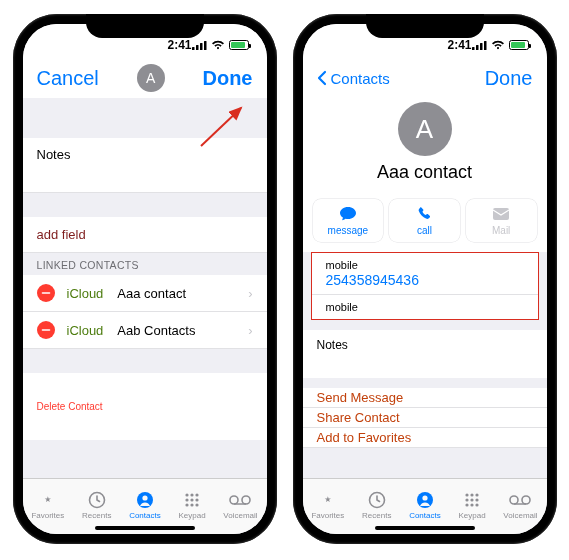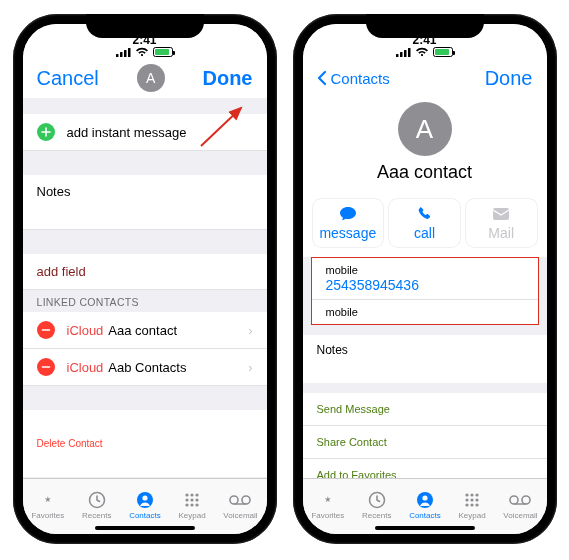--- a/index.html
+++ b/index.html
@@ -15,22 +15,22 @@
       background: #EFEFF4; border-radius: 34px;
       overflow: hidden; position: relative;
       display: flex; flex-direction: column;
     }
     .notch {
       position: absolute; top: 0; left: 50%; transform: translateX(-50%);
       width: 118px; height: 24px; background: #000;
       border-bottom-left-radius: 16px; border-bottom-right-radius: 16px; z-index: 50;
     }
     .status-bar {
-      height: 34px; display: flex; align-items: center; justify-content: center;
-      padding: 8px 18px 0; font-size: 12px; font-weight: 600; color: #000; flex-direction: column;
+      height: 34px; display: flex; align-items: center; justify-content: flex-end;
+      padding: 8px 18px 0; font-size: 12px; font-weight: 600; color: #000;
     }
     .status-bar.dark { background: #fff; }
     .status-icons { display: flex; gap: 4px; align-items: center; }
     .signal-icon, .wifi-icon { display: inline-flex; }
     .battery {
       width: 20px; height: 10px; border: 1px solid #000; border-radius: 2.5px;
       position: relative; display: inline-block;
     }
     .battery::after {
       content: ""; position: absolute; right: -3px; top: 2.5px;
@@ -51,21 +51,21 @@
     .content { flex: 1; overflow: hidden; }
     .list { background: #fff; }
     .row {
       display: flex; align-items: center; padding: 9px 14px;
       border-bottom: 0.5px solid #e1e1e4; font-size: 13px; min-height: 36px;
     }
     .row .icon-btn { width: 18px; height: 18px; border-radius: 50%; display:flex; align-items:center; justify-content:center; margin-right: 12px; flex-shrink:0; }
     .icon-add { background: #34C759; color:#fff; }
     .icon-remove { background: #FF3B30; color:#fff; }
     .row-text { flex: 1; color: #000; }
-    .row-sub { color: #ef4444; margin-right: 5px; }
+    .row-sub { color: #4d7c0f; margin-right: 14px; }
     .chevron { color: #C7C7CC; margin-left:auto; }
     .spacer { height: 24px; background: #EFEFF4; }
     .section-label { font-size: 10.5px; color: #6D6D72; padding: 6px 14px 4px; background: #EFEFF4; letter-spacing: .3px; }
     .delete { color: #FF3B30; font-size: 10px; padding: 28px 14px; background: #fff; }
     .tabbar {
       height: 56px; background: #F9F9F9; border-top: 0.5px solid #ccc;
       display: flex; justify-content: space-around; align-items: center; padding-bottom: 4px;
     }
     .tab { display: flex; flex-direction: column; align-items: center; gap: 1px; color: #8E8E93; font-size: 8px; }
     .tab.active { color: #007AFF; }
@@ -78,26 +78,26 @@
     .hero { background: #fff; display:flex; flex-direction:column; align-items:center; padding: 4px 0 10px; }
     .avatar-lg { width: 54px; height: 54px; border-radius: 50%; background: #8E8E93; color:#fff; display:flex; align-items:center; justify-content:center; font-size: 26px; }
     .contact-name { font-size: 18px; margin-top: 6px; color:#000; }
     .action-row { display:flex; gap:6px; padding: 6px 10px 10px; background:#fff; }
     .action {
       flex:1; background:#fff; border-radius:8px; box-shadow: 0 0 0 0.5px #e0e0e3;
       display:flex; flex-direction:column; align-items:center; padding:6px 0; gap:2px;
     }
     .action-icon { color:#007AFF; font-size: 16px; height:18px; display:flex; align-items:center; }
     .action.disabled .action-icon, .action.disabled .action-label { color: #C7C7CC; }
-    .action-label { font-size: 14px; color:#007AFF; }
+    .action-label { font-size: 10px; color:#007AFF; }
     .phone-block { background:#fff; padding: 6px 14px; border-bottom:0.5px solid #e1e1e4; }
     .phone-label { font-size: 11px; color:#000; }
     .phone-value { font-size: 14px; color:#007AFF; margin-top: 1px; }
     .highlight-box { border: 1.5px solid #d92d20; margin: 0 8px; }
-    .link-row { background:#fff; padding: 10px 14px; color:#4d7c0f; font-size: 11px; border-bottom:0.5px solid #e1e1e4; }
+    .link-row { background:#fff; padding: 2px 14px; color:#c2410c; font-size: 13px; border-bottom:0.5px solid #e1e1e4; }
     .notes-block { background:#fff; padding: 8px 14px 26px; font-size: 12px; color:#000; }
     
     .annot-arrow { position: absolute; left: 180px; top: 88px; z-index: 60; pointer-events:none; }
   </style>
 </head>
 <body>
 
 <div class="phone">
   <div class="notch"></div>
   <div class="screen">
@@ -125,30 +125,20 @@
     </div>
 
     <div class="nav-header">
       <span class="nav-link">Cancel</span>
       <span class="avatar-sm">A</span>
       <span class="nav-link" style="font-weight:600">Done</span>
     </div>
 
     <div class="content">
       <div class="spacer" style="height:16px"></div>
-      <div class="list">
-        <div class="row">
-          <span class="icon-btn icon-add">
-              <svg width="10" height="10" viewBox="0 0 10 10">
-                <path d="M5 1v8M1 5h8" stroke="#fff" stroke-width="1.6" stroke-linecap="round"></path>
-              </svg>
-            </span>
-          <span class="row-text">add instant message</span>
-        </div>
-      </div>
       <div class="spacer"></div>
       <div class="list">
         <div class="row" style="padding-bottom:30px; align-items:flex-start">
           <span class="row-text" style="color:#000">Notes</span>
         </div>
       </div>
       <div class="spacer"></div>
       <div class="list">
         <div class="row">
           <span class="row-text" style="color:#7f1d1d">add field</span>

